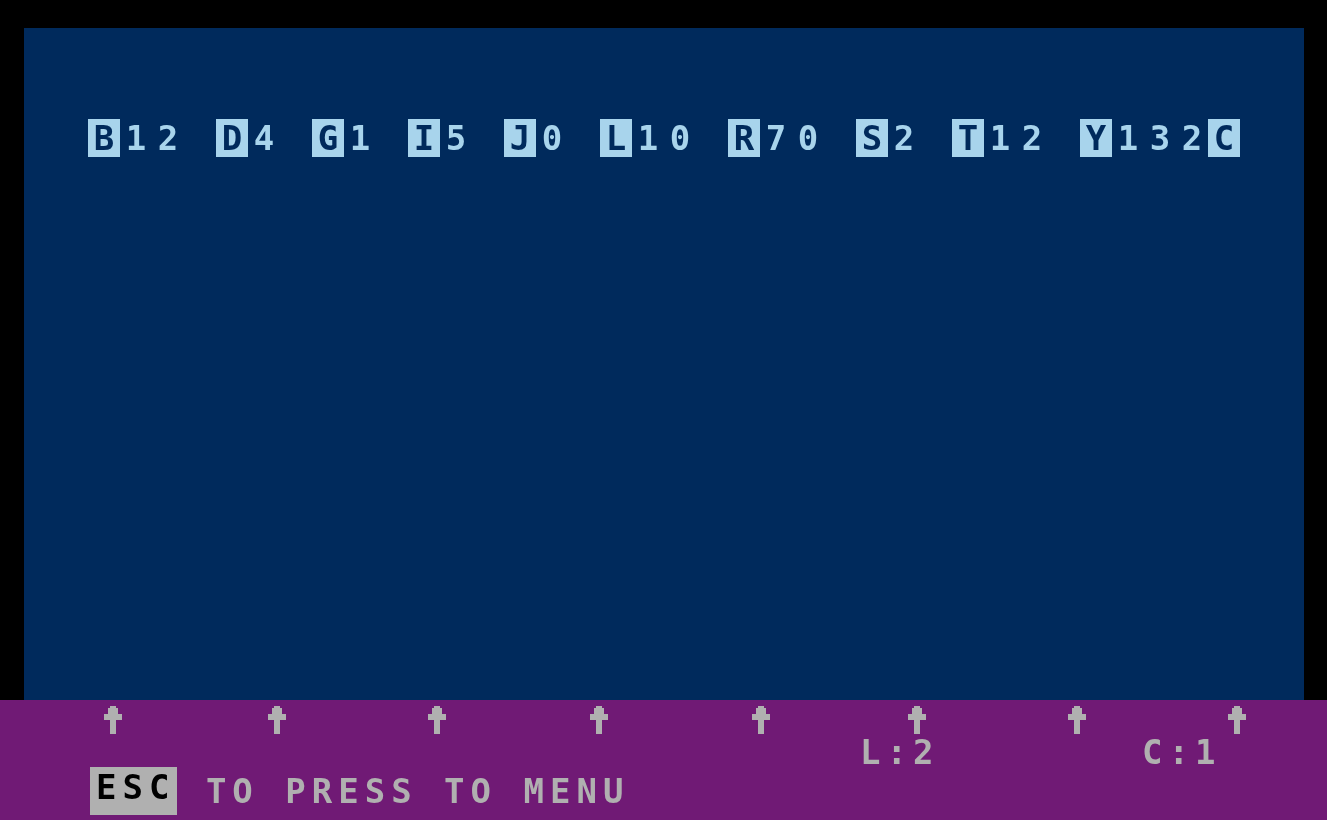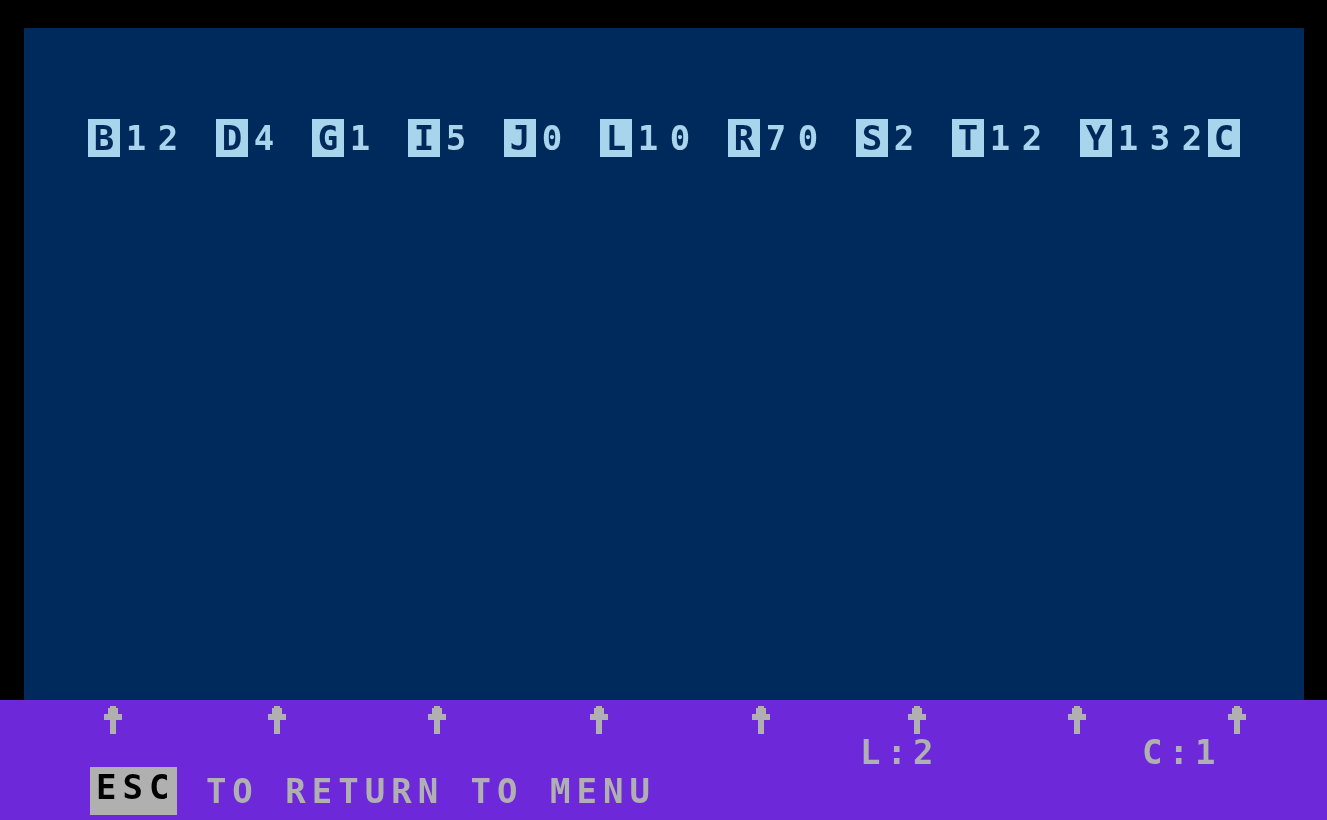--- a/index.html
+++ b/index.html
@@ -70,21 +70,21 @@
     color: transparent;
   }
 
   
   #status-area {
     position: absolute;
     left: 0px;
     top: 700px;
     width: 1327px;
     height: 120px;
-    background: #6d28d9;
+    background: #701a75;
   }
 
   
   #tabstop-row {
     position: absolute;
     left: 0;
     top: 4px;
     height: 30px;
     width: 1327px;
   }
@@ -229,18 +229,18 @@
         </div>
       </div>
 
     <div id="pos-row">
       <span class="posfield" id="line-field" style="left:860px;">L:2</span>
       <span class="posfield" id="col-field" style="left:1142px;">C:1</span>
     </div>
 
     <div id="prompt-row">
       <span class="prompt-key">ESC</span>
-      <span class="prompt-txt"> TO RETURN TO MENU</span>
+      <span class="prompt-txt"> TO PRESS TO MENU</span>
     </div>
 
   </div>
 
 </div>
 
 </body></html>

